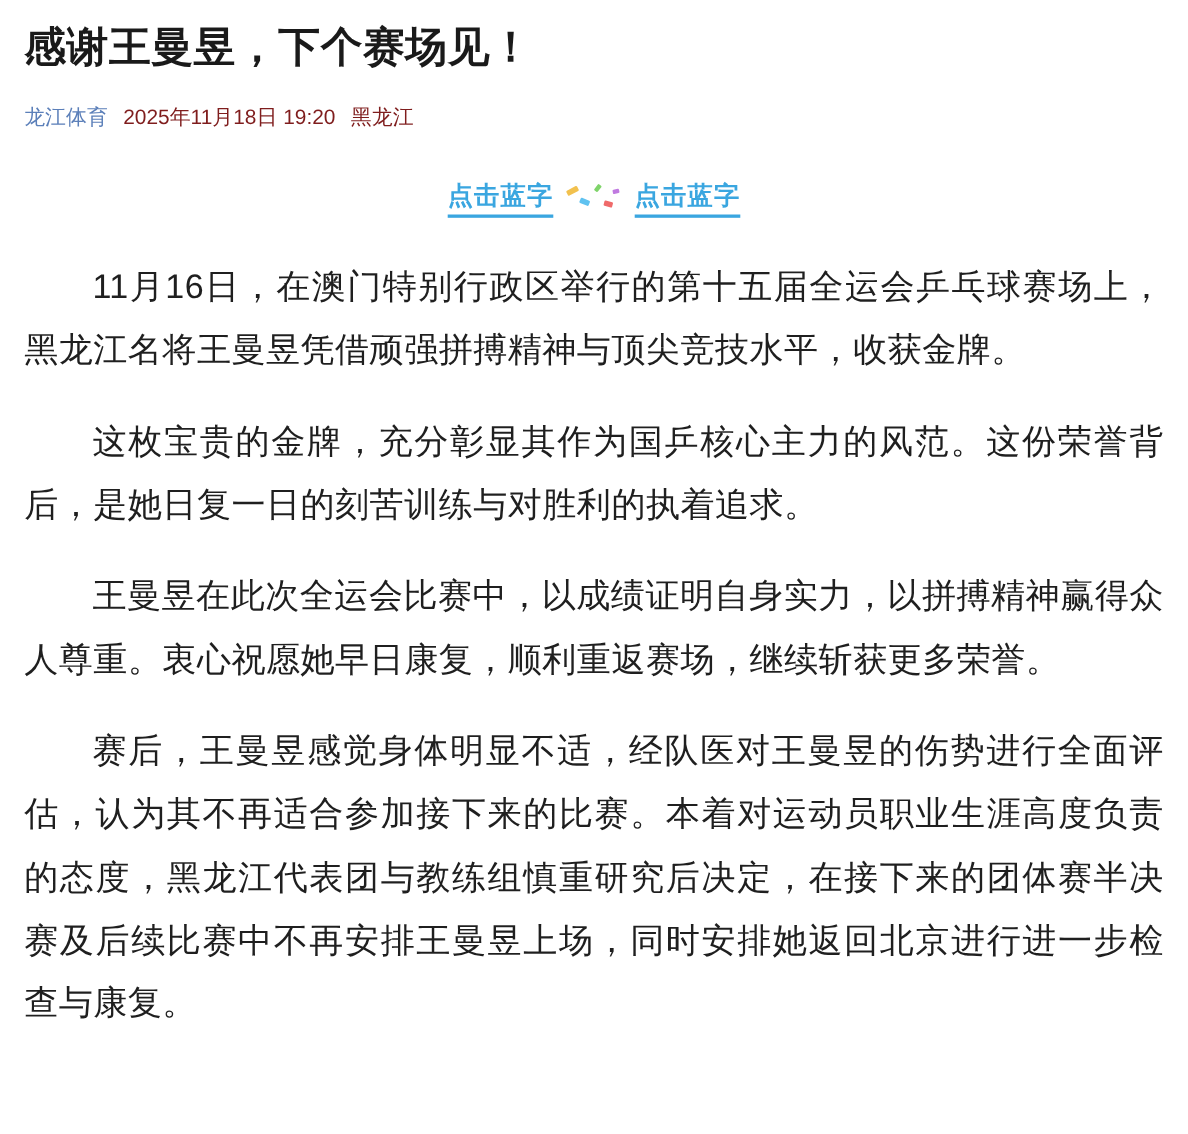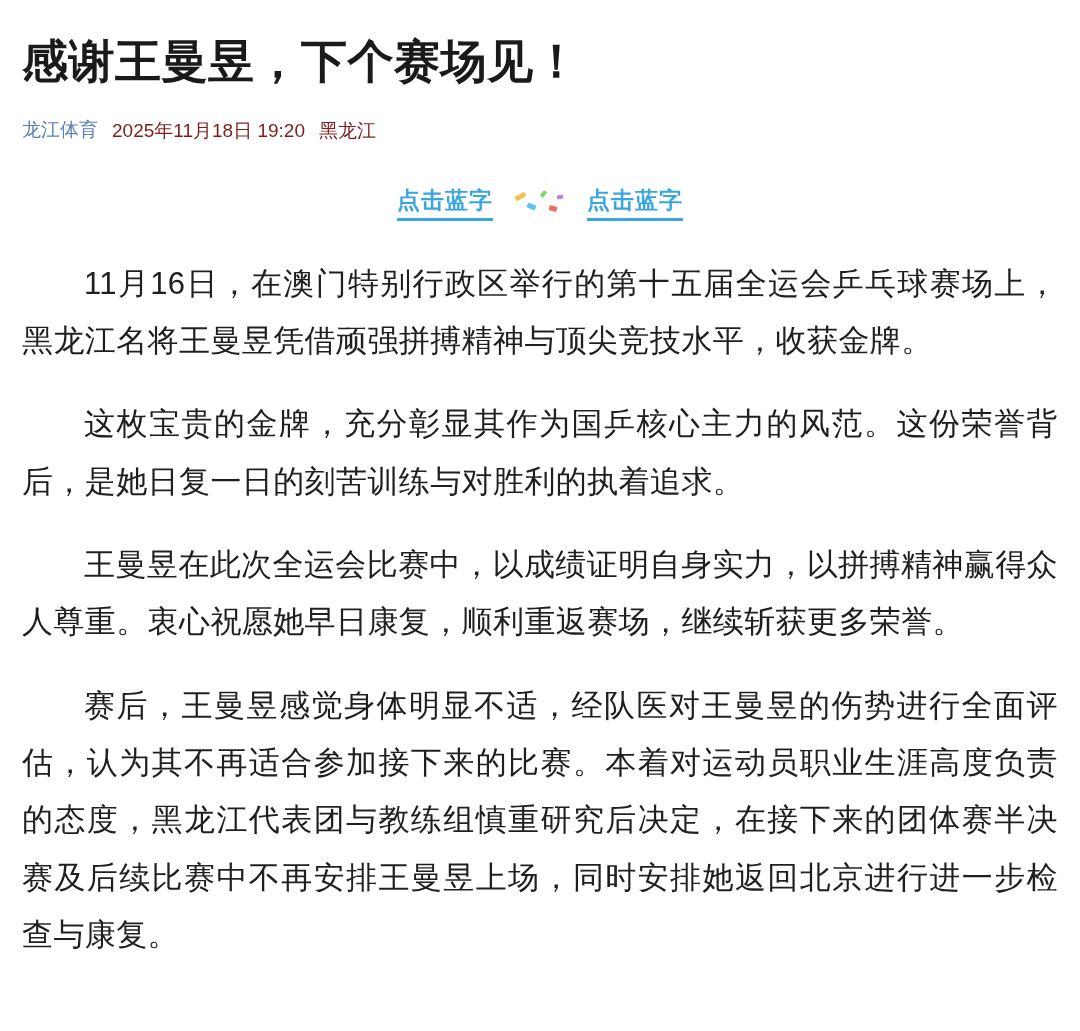--- a/index.html
+++ b/index.html
@@ -13,26 +13,26 @@
     font-family: "Liberation Sans", "DejaVu Sans", sans-serif;
     color: #222222;
     -webkit-font-smoothing: antialiased;
   }
   .article {
     padding: 18px 22px 30px 22px;
     box-sizing: border-box;
     width: 1080px;
   }
   .title {
-    font-size: 46px;
+    font-size: 38px;
     font-weight: bold;
     line-height: 1.35;
     color: #1a1a1a;
     letter-spacing: 0.5px;
-    margin: 12px 0 26px 0;
+    margin: 0 0 26px 0;
   }
   .meta {
     font-size: 19px;
     line-height: 1.4;
     margin-bottom: 40px;
     display: flex;
     align-items: center;
     gap: 14px;
     flex-wrap: wrap;
   }
@@ -41,21 +41,21 @@
     font-family: Liberation Mono, monospace;
   }
   .meta .date,
   .meta .region {
     color: #7f1d1d;
   }
   .banner {
     display: flex;
     align-items: center;
     justify-content: center;
-    gap: 20px;
+    gap: 10px;
     margin: 14px 0 34px 0;
   }
   .banner-text {
     font-size: 23px;
     font-weight: bold;
     color: #3aa6e0;
     position: relative;
     padding-bottom: 5px;
     letter-spacing: 1px;
   }

